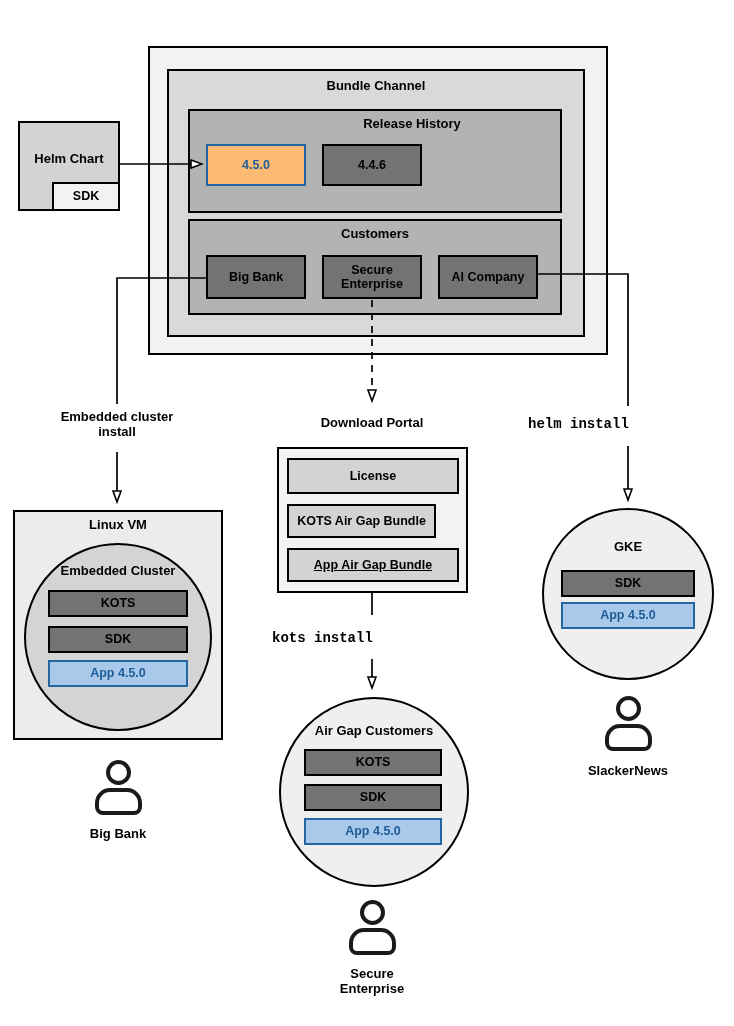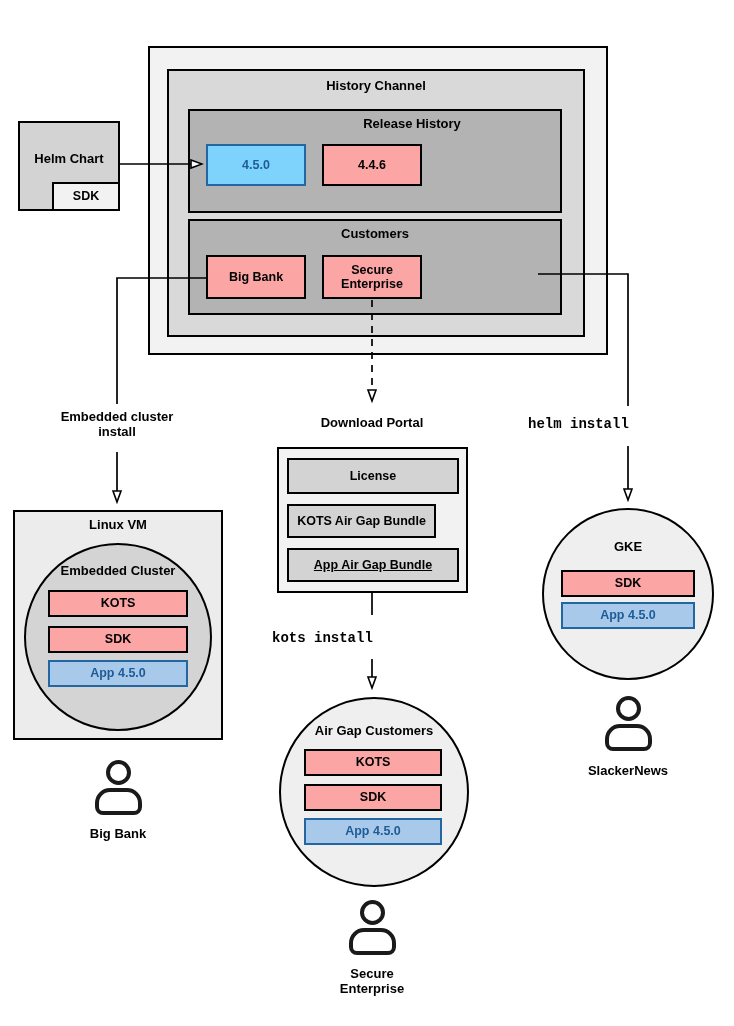--- a/index.html
+++ b/index.html
@@ -4,21 +4,21 @@
 <style>
   html,body{margin:0;padding:0;background:#fff;}
   #canvas{
     position:relative;width:734px;height:1026px;background:#ffffff;
     font-family:"Liberation Sans", sans-serif;color:#000;overflow:hidden;
   }
   .abs{position:absolute;box-sizing:border-box;}
   .box{position:absolute;box-sizing:border-box;border:2px solid #000;}
   .lbl{font-weight:bold;font-size:13px;text-align:center;line-height:1.15;}
   .node{
-    position:absolute;box-sizing:border-box;border:2px solid #000;background:#fca5a5;
+    position:absolute;box-sizing:border-box;border:2px solid #000;background:#737373;
     display:flex;align-items:center;justify-content:center;text-align:center;
     font-weight:bold;font-size:12.5px;line-height:1.15;
   }
   .gray-node{background:#d3d3d3;}
   .circle{border-radius:50%;}
   .mono{
     font-family:"Liberation Mono","DejaVu Sans Mono",monospace;
     font-weight:bold;font-size:14px;
   }
   .person{position:absolute;width:60px;}
@@ -34,31 +34,32 @@
 </style>
 </head>
 <body>
 
 <div id="canvas">
 
 
   <div class="box" style="left:148px;top:46px;width:460px;height:309px;background:#f2f2f2;"></div>
 
   <div class="box" style="left:167px;top:69px;width:418px;height:268px;background:#d9d9d9;"></div>
-  <div class="abs lbl" style="left:167px;top:79px;width:418px;">History Channel</div>
+  <div class="abs lbl" style="left:167px;top:79px;width:418px;">Bundle Channel</div>
 
   <div class="box" style="left:188px;top:109px;width:374px;height:104px;background:#b3b3b3;"></div>
   <div class="abs lbl" style="left:188px;top:117px;width:448px;">Release History</div>
-  <div class="node hl" style="left: 206px; top: 144px; width: 100px; height: 42px; background: #7dd3fc; border-color: rgb(34, 102, 162); color: rgb(29, 92, 150);">4.5.0</div>
+  <div class="node hl" style="left: 206px; top: 144px; width: 100px; height: 42px; background: #fdba74; border-color: rgb(34, 102, 162); color: rgb(29, 92, 150);">4.5.0</div>
   <div class="node" style="left:322px;top:144px;width:100px;height:42px;">4.4.6</div>
 
   <div class="box" style="left:188px;top:219px;width:374px;height:96px;background:#b3b3b3;"></div>
   <div class="abs lbl" style="left:188px;top:227px;width:374px;">Customers</div>
   <div class="node" style="left:206px;top:255px;width:100px;height:44px;">Big Bank</div>
   <div class="node" style="left:322px;top:255px;width:100px;height:44px;padding:0 12px;">Secure Enterprise</div>
+  <div class="node" style="left:438px;top:255px;width:100px;height:44px;">AI Company</div>
 
   <div class="box" style="left:18px;top:121px;width:102px;height:90px;background:#d3d3d3;"></div>
   <div class="abs lbl" style="left:18px;top:152px;width:102px;">Helm Chart</div>
   <div class="node" style="left:52px;top:182px;width:68px;height:29px;background:#f2f2f2;">SDK</div>
 
   <div class="abs lbl" style="left:57px;top:410px;width:120px;">Embedded cluster install</div>
 
   <div class="abs mono" style="left:528px;top:416px;width:200px;">helm install</div>
 
   <div class="abs lbl" style="left:272px;top:416px;width:200px;">Download Portal</div>

